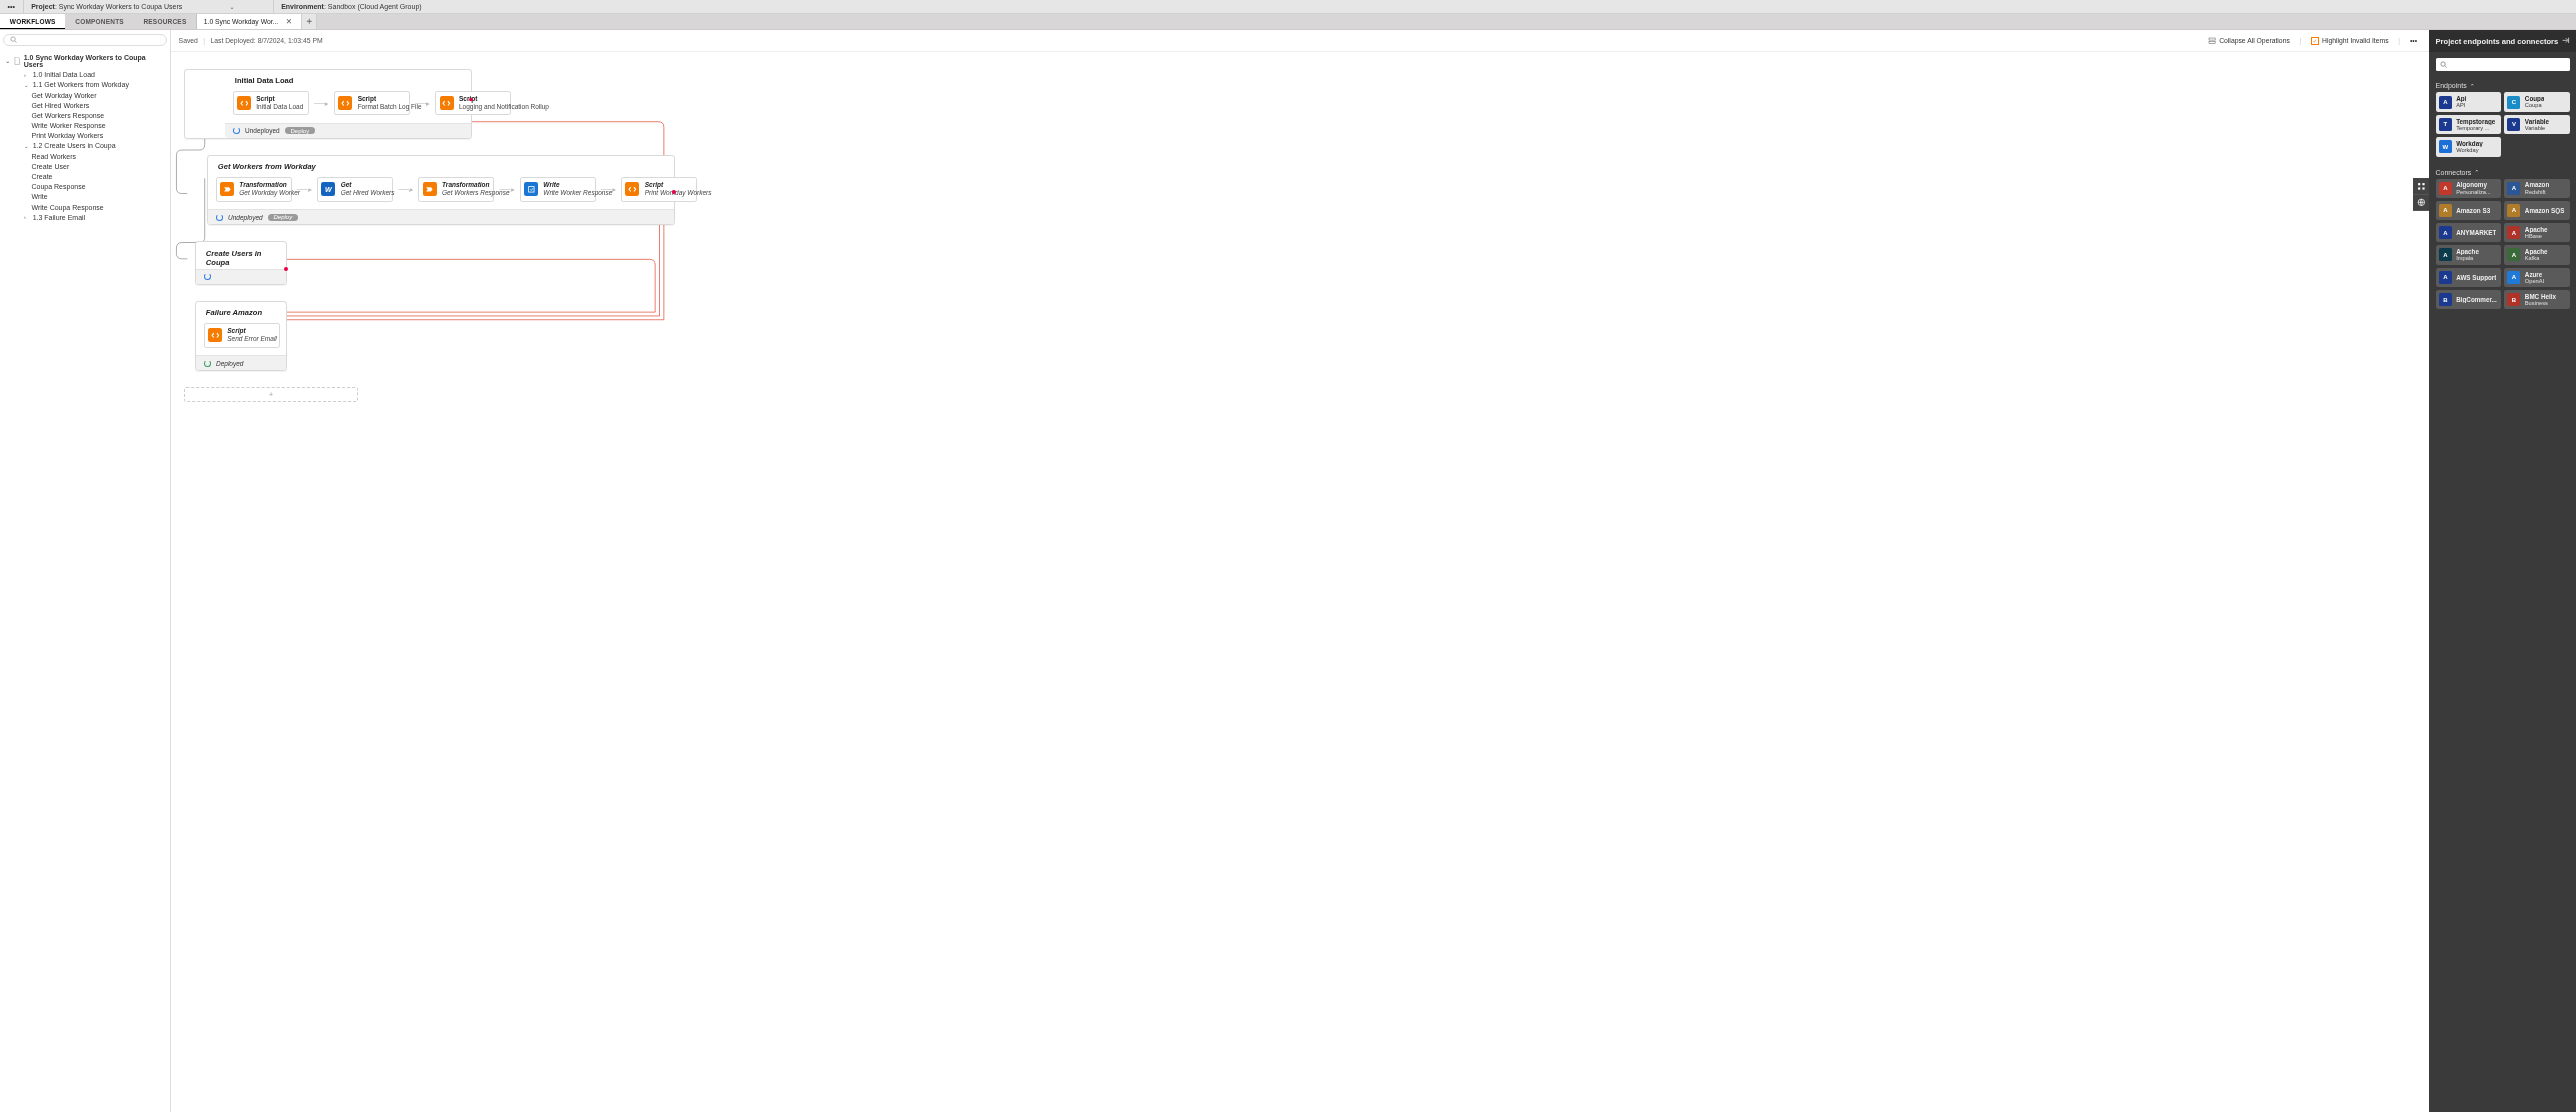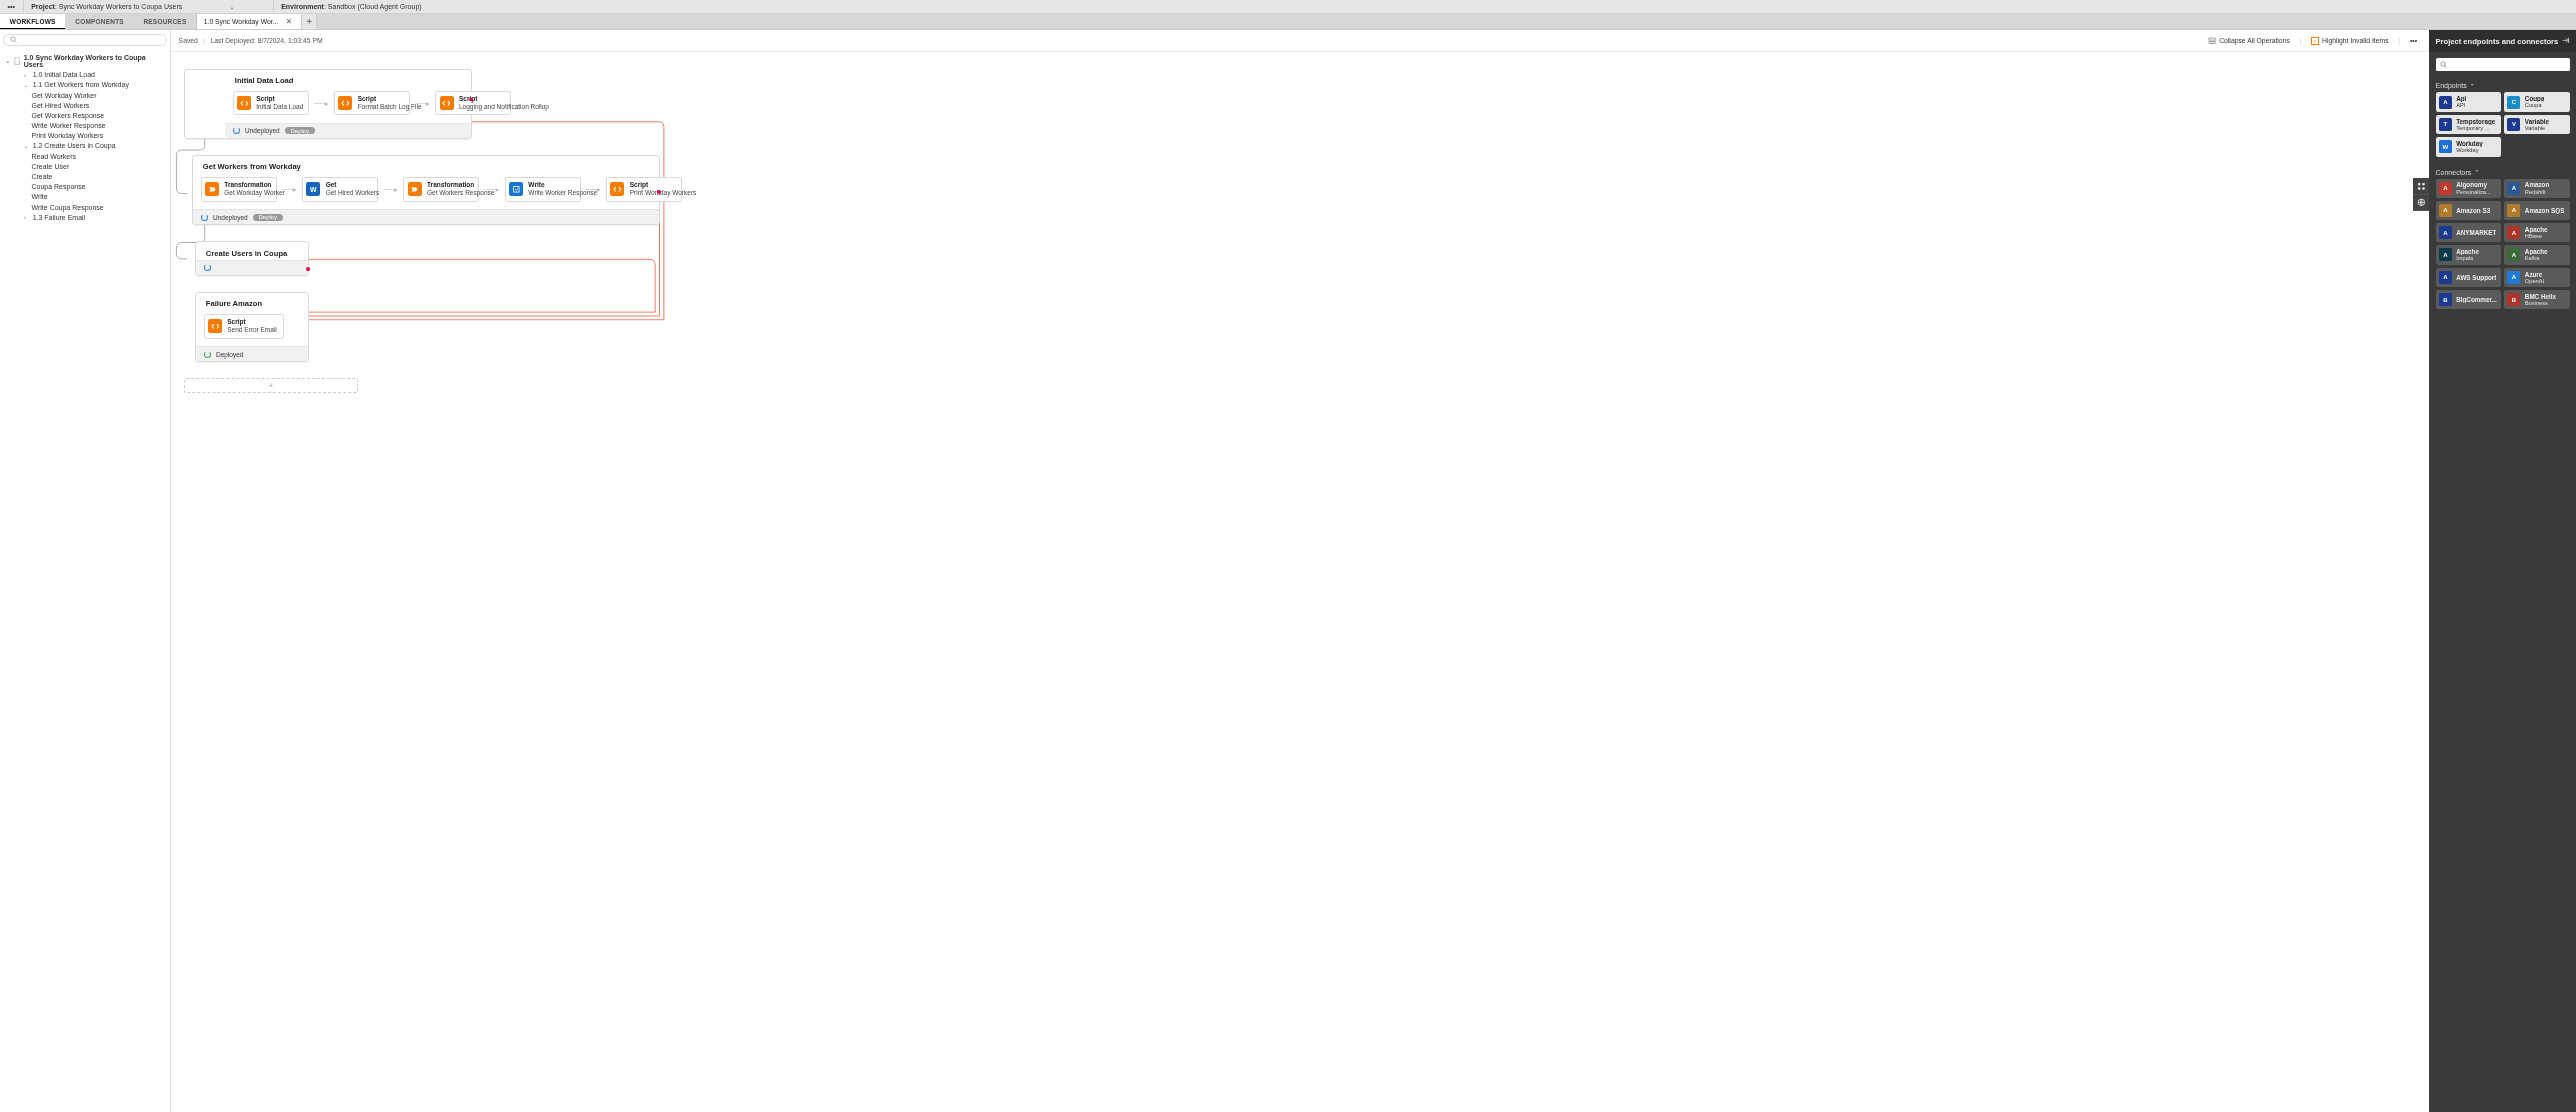--- a/index.html
+++ b/index.html
@@ -63,21 +63,21 @@
 .ic-w { background: #1565c0; color: #fff; font-weight: 700; font-size: 7px; }
 .step-txt { display: flex; flex-direction: column; line-height: 1.25; }
 .step-txt .t1 { font-size: 6.5px; font-weight: 600; color: #222; }
 .step-txt .t2 { font-size: 6.5px; color: #444; white-space: nowrap; }
 .arrow { color: #bbb; font-size: 7.6px; }
 .op-foot { display: flex; align-items: center; gap: 5.4px; background: #f1f1f1; padding: 3.3px 7.6px; border-top: 0.5px solid #e3e3e3; border-radius: 0 0 3.3px 3.3px; font-size: 6.5px; }
 .op-foot .ring { width: 7px; height: 7px; border: 1.1px solid #4aa; border-top-color: transparent; border-radius: 50%; display: inline-block; }
 .op-foot .ring.blue { border-color: #2b7de9; border-top-color: transparent; }
 .op-foot .ring.green { border-color: #3a9d5d; border-top-color: transparent; }
 .deploy-pill { background: #9a9a9a; color: #fff; border-radius: 5.4px; padding: 0.5px 5.4px; font-size: 6px; cursor: pointer; }
-.op-block.small { width: 114px; }
+.op-block.small { width: 92px; font-style: italic; }
 .op-block.med { width: 288px; padding-left: 40px; }
 .op-block.wide { width: 468px; }
 .add-area { border: 1.1px dashed #ccc; border-radius: 2.2px; height: 15.2px; width: 174px; display: flex; align-items: center; justify-content: center; color: #999; cursor: pointer; }
 
 .dot-red { position: absolute; width: 3.8px; height: 3.8px; background: #e04; border-radius: 50%; }
 
 
 .float-side { position: absolute; right: 0; top: 148px; display: flex; flex-direction: column; }
 .float-side .fbtn { width: 16.3px; height: 16.3px; background: #444; color: #fff; display: flex; align-items: center; justify-content: center; cursor: pointer; border-bottom: 0.5px solid #555; }
 
@@ -309,21 +309,21 @@
                 </div>
               </div>
             </div>
     <div class="op-foot">
       <span class="ring blue"></span>
       <span>Undeployed</span>
       <span class="deploy-pill">Deploy</span>
     </div>
             <div class="dot-red" style="right: -2.2px; top: 28px;"></div>
           </div>
-          <div class="op-block wide" style="margin-left: 8px;">
+          <div class="op-block wide" style="margin-left: 23px; font-style: italic;">
             <div class="op-head">Get Workers from Workday</div>
     <div class="op-steps">
               <div class="step">
       <div class="step-ic ic-orange">
                   <svg viewBox="0 0 16 16">
                     <path d="M2 4h9l3 4-3 4H2l3-4z" fill="#fff"></path>
                   </svg>
                 </div>
       <div class="step-txt">
                   <span class="t1">Transformation</span>

